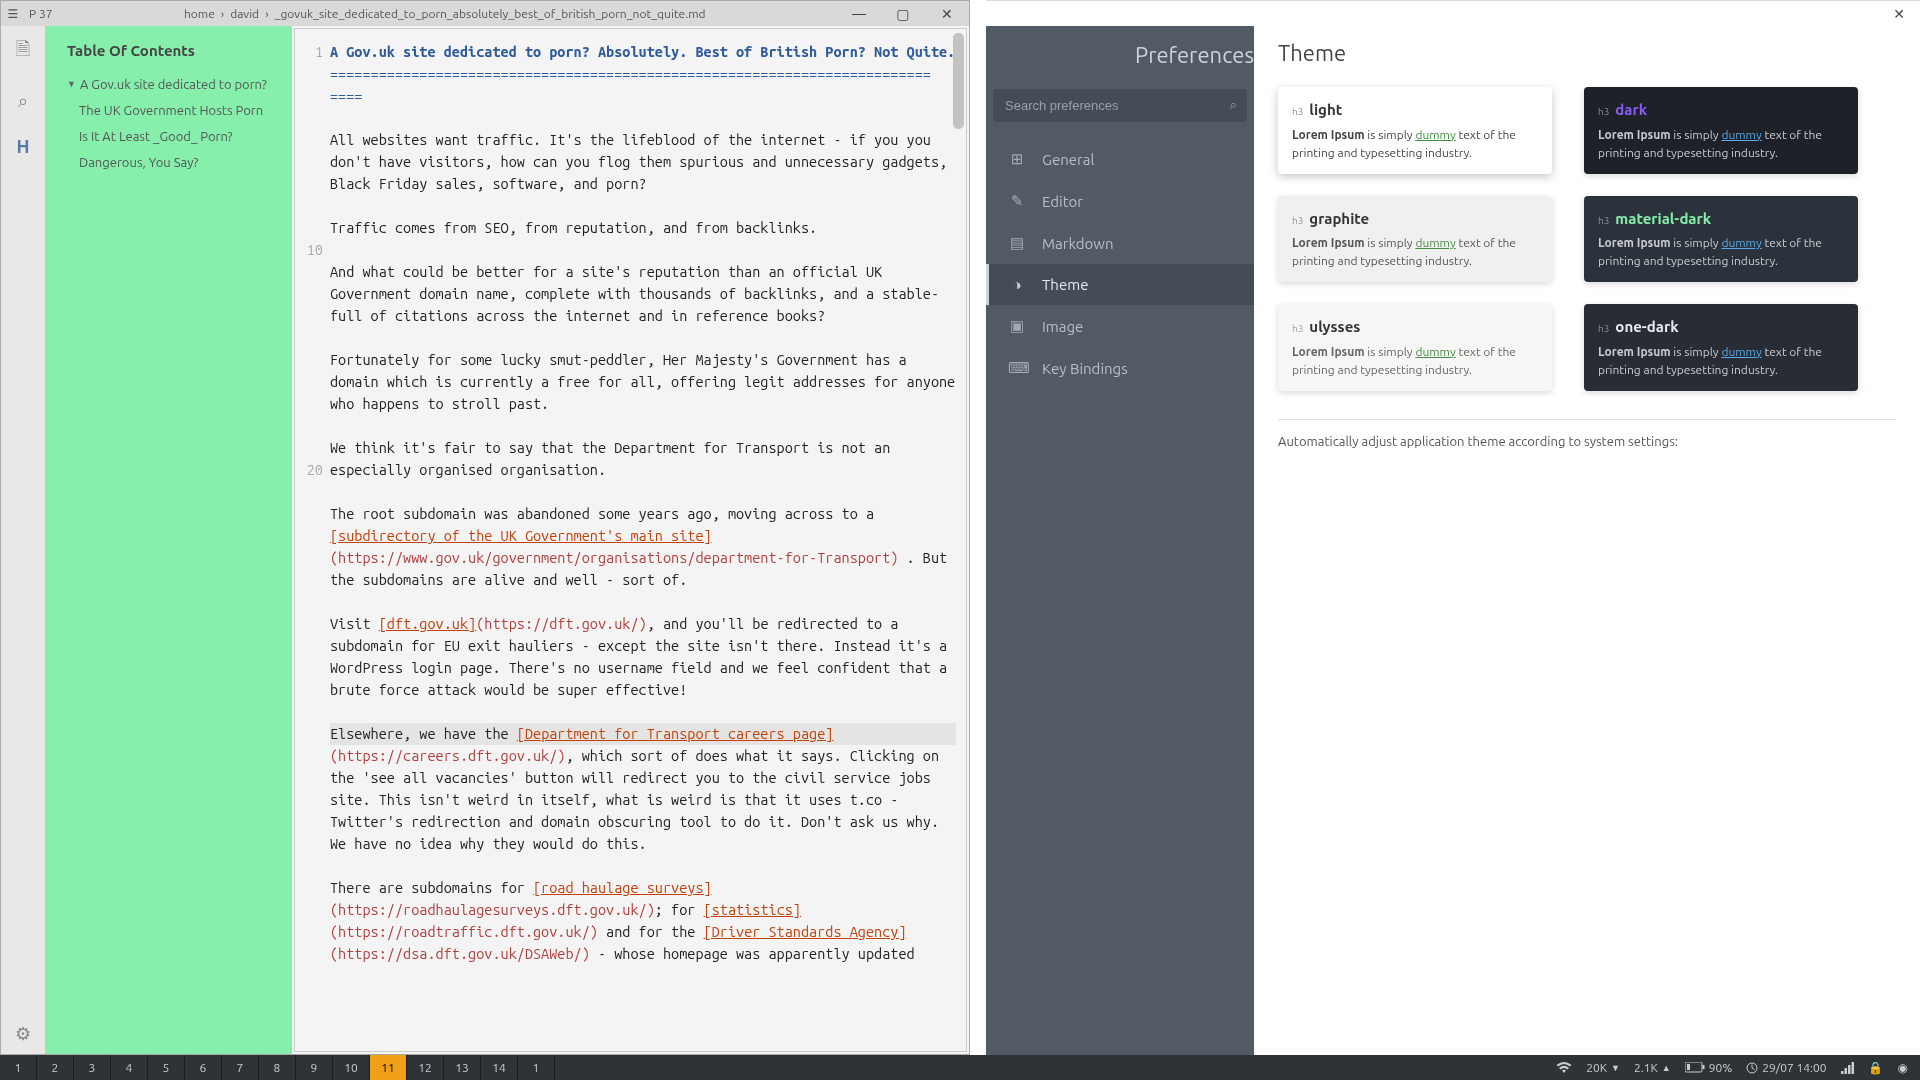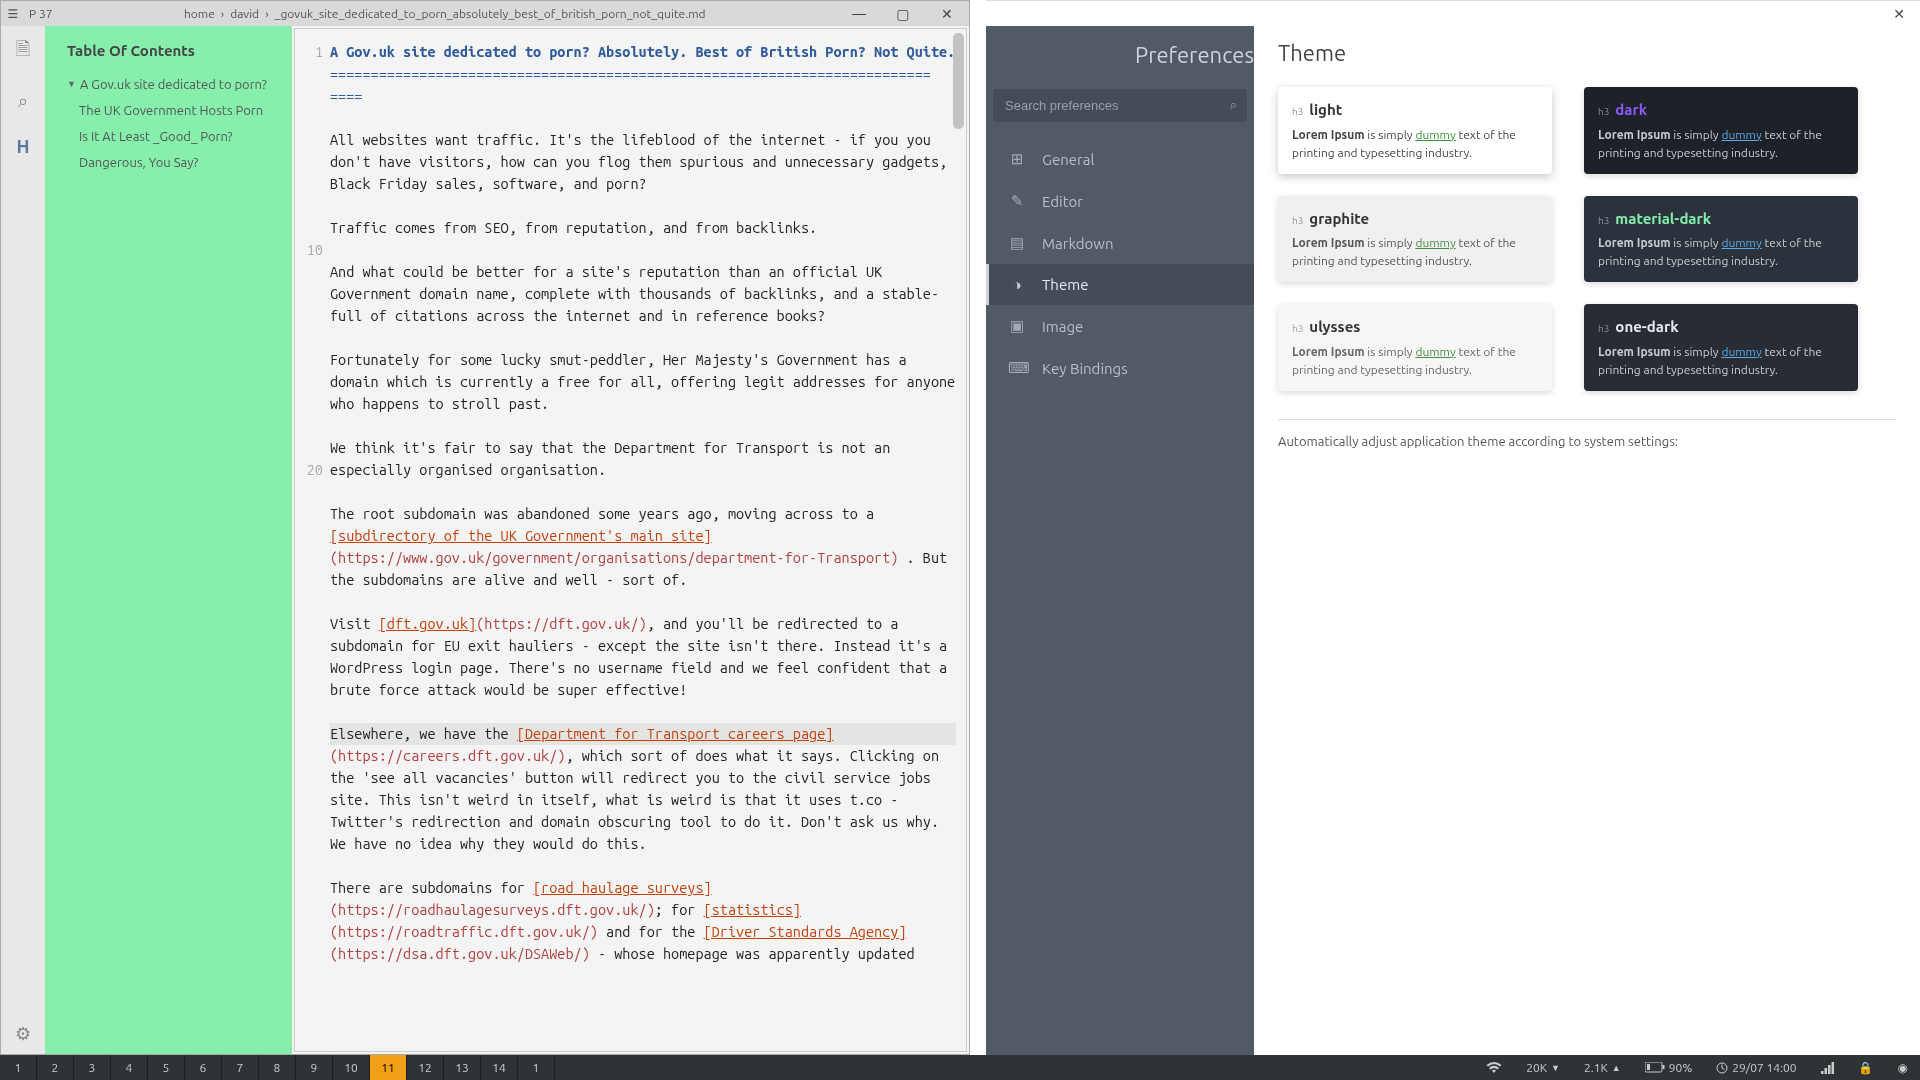--- a/index.html
+++ b/index.html
@@ -3,21 +3,21 @@
 <meta charset="utf-8">
 <style>
 *{box-sizing:border-box;margin:0;padding:0}
 body{font-family:-apple-system,BlinkMacSystemFont,"Segoe UI",Ubuntu,sans-serif;font-size:13px;color:#333;overflow:hidden;background:#fff}
 .screen{width:1920px;height:1080px;display:flex;flex-direction:column;background:#fff}
 .main-row{flex:1;display:flex;overflow:hidden}
 .taskbar{height:25px;background:#2e3436;display:flex;align-items:center;color:#ccc;font-size:12px}
 .taskbuttons{display:flex}
 .taskbtn{width:37px;height:25px;display:flex;align-items:center;justify-content:center;border-right:1px solid #1b1f21;cursor:pointer}
 .taskbtn.active{background:#f0a017;color:#000}
-.tray{margin-left:auto;display:flex;align-items:center;gap:24px;padding:0 12px}
+.tray{margin-left:auto;display:flex;align-items:center;gap:14px;padding:0 12px}
 .tray-item{display:flex;align-items:center;gap:4px}
 
 
 .editor-window{width:970px;display:flex;flex-direction:column;background:#f4f4f4;border:1px solid #aaa}
 .titlebar{height:25px;background:#d9d9d7;display:flex;align-items:center;font-size:12px;color:#555}
 .tb-icon{width:24px;display:flex;justify-content:center;color:#555}
 .tb-title{margin-left:4px}
 .tb-crumbs{margin-left:auto;margin-right:auto;color:#555;display:flex;gap:6px;align-items:center}
 .tb-ctrls{display:flex;gap:0}
 .tb-btn{width:44px;height:25px;display:flex;align-items:center;justify-content:center;color:#444;font-size:14px}

